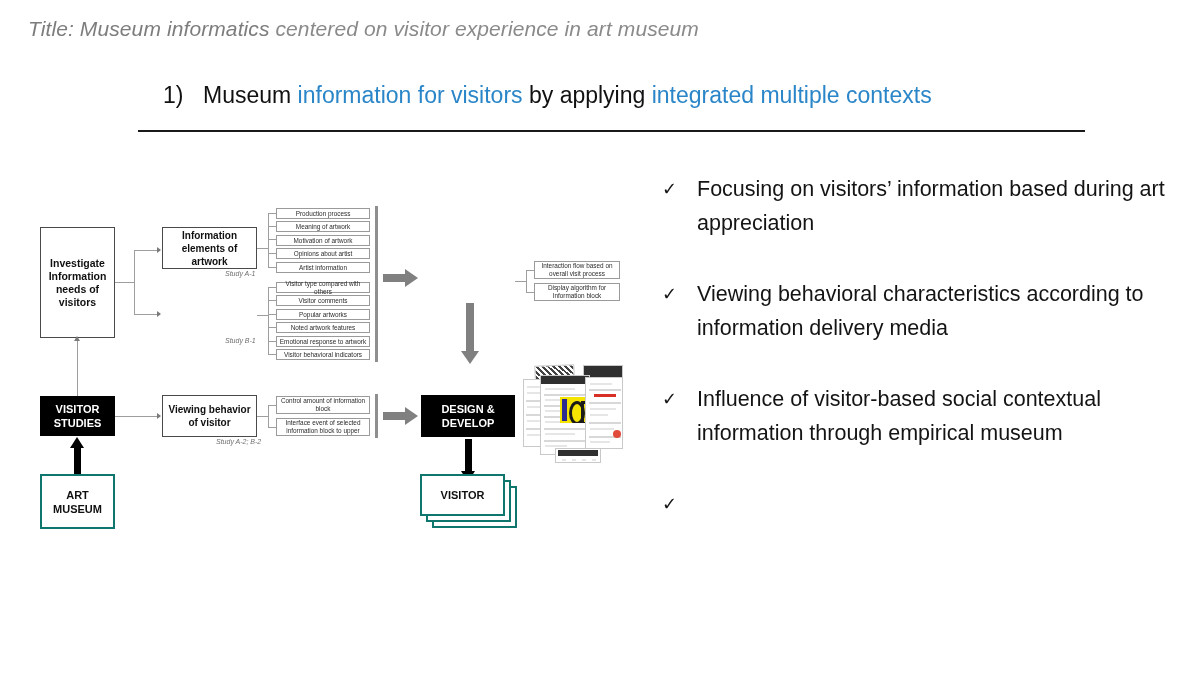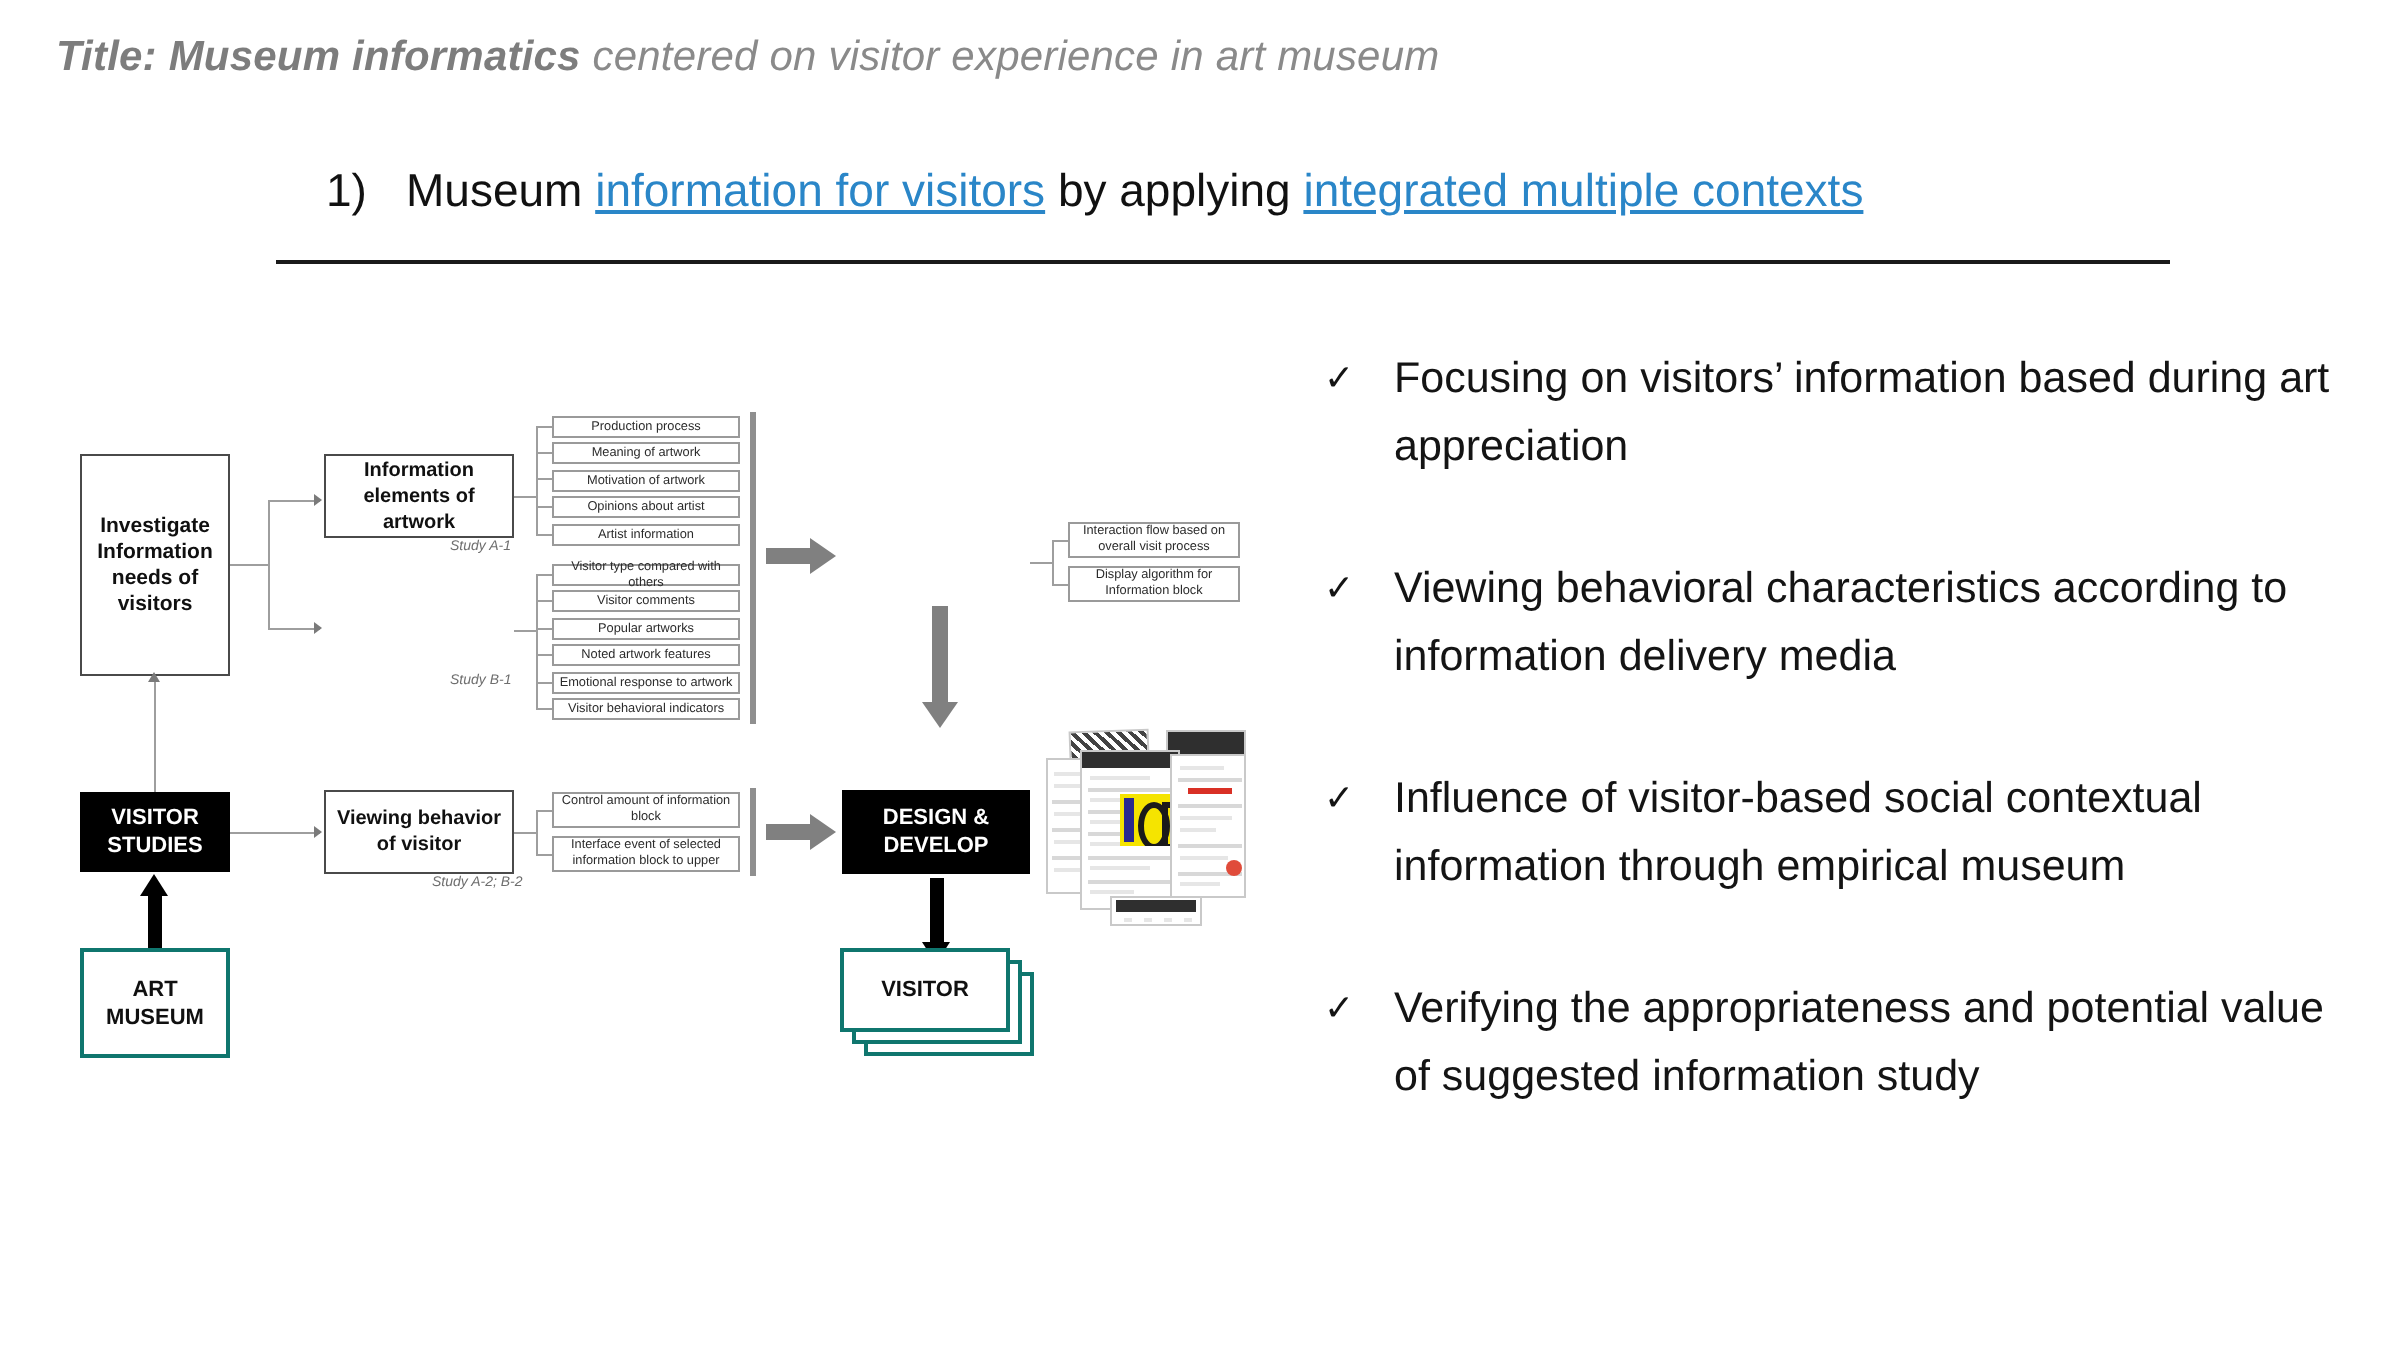--- a/index.html
+++ b/index.html
@@ -24,32 +24,32 @@
   #slide-title {
     position: absolute;
     left: 28px;
     top: 17px;
     font-size: 21px;
     font-style: italic;
     color: #8a8a8a;
     letter-spacing: .1px;
     white-space: nowrap;
   }
-  #slide-title .strong { font-weight: bold; color: #7d7d7d; }
+  #slide-title .strong { font-weight: normal; color: #7d7d7d; }
 
   #headline {
     position: absolute;
     left: 163px;
     top: 82px;
     font-size: 23px;
     color: #111111;
     white-space: nowrap;
   }
   #headline .num { display: inline-block; width: 40px; }
-  #headline .accent { color: #2a86c8; text-decoration: underline; }
+  #headline .accent { color: #2a86c8; }
 
   #headline-rule {
     position: absolute;
     left: 138px;
     top: 130px;
     width: 947px;
     height: 0;
     border-top: 2px solid #1a1a1a;
   }
 
@@ -236,21 +236,20 @@
     <div class="bullet">
       <span class="check">✓</span>
       <span>Viewing behavioral characteristics according to information delivery media</span>
     </div>
     <div class="bullet">
       <span class="check">✓</span>
       <span>Influence of visitor-based social contextual information through empirical museum</span>
     </div>
     <div class="bullet">
       <span class="check">✓</span>
-      <span>Verifying the appropriateness and potential value of suggested information study</span>
     </div>
   </div>
 
   <div id="diagram">
 
     <div class="ln" style="left:115px; top:122px; width:20px; height:1px;"></div>
     <div class="ln" style="left:134px; top:90px; width:1px; height:65px;"></div>
     <div class="ln" style="left:134px; top:90px; width:26px; height:1px;"></div>
     <div class="ln" style="left:134px; top:154px; width:26px; height:1px;"></div>
     <div class="tick" style="left:157px; top:87px;"></div>

